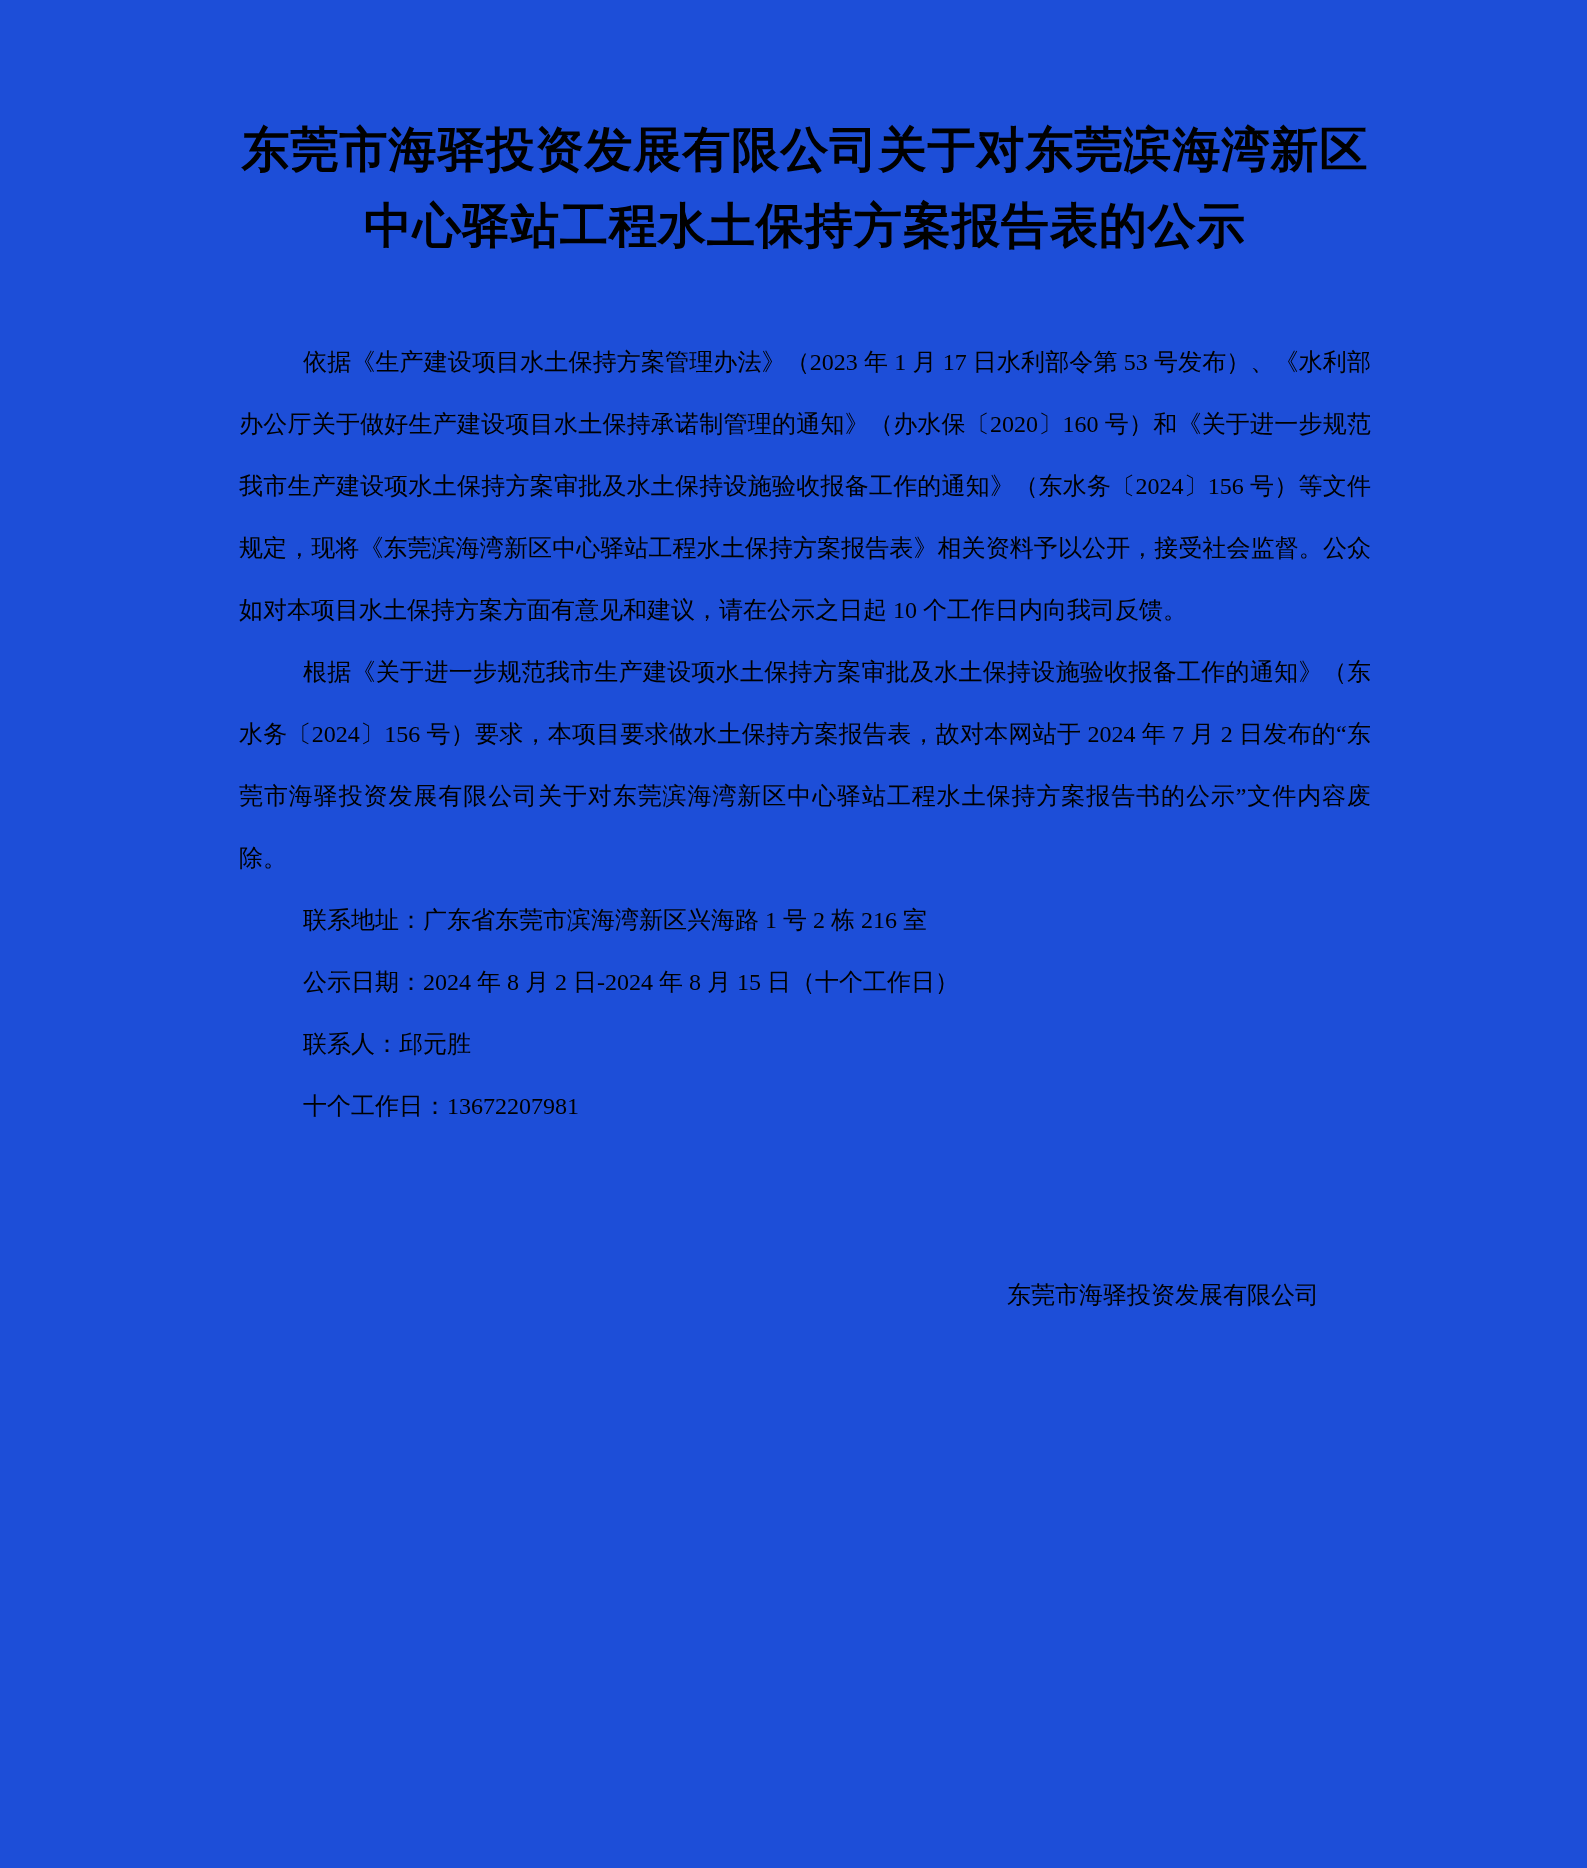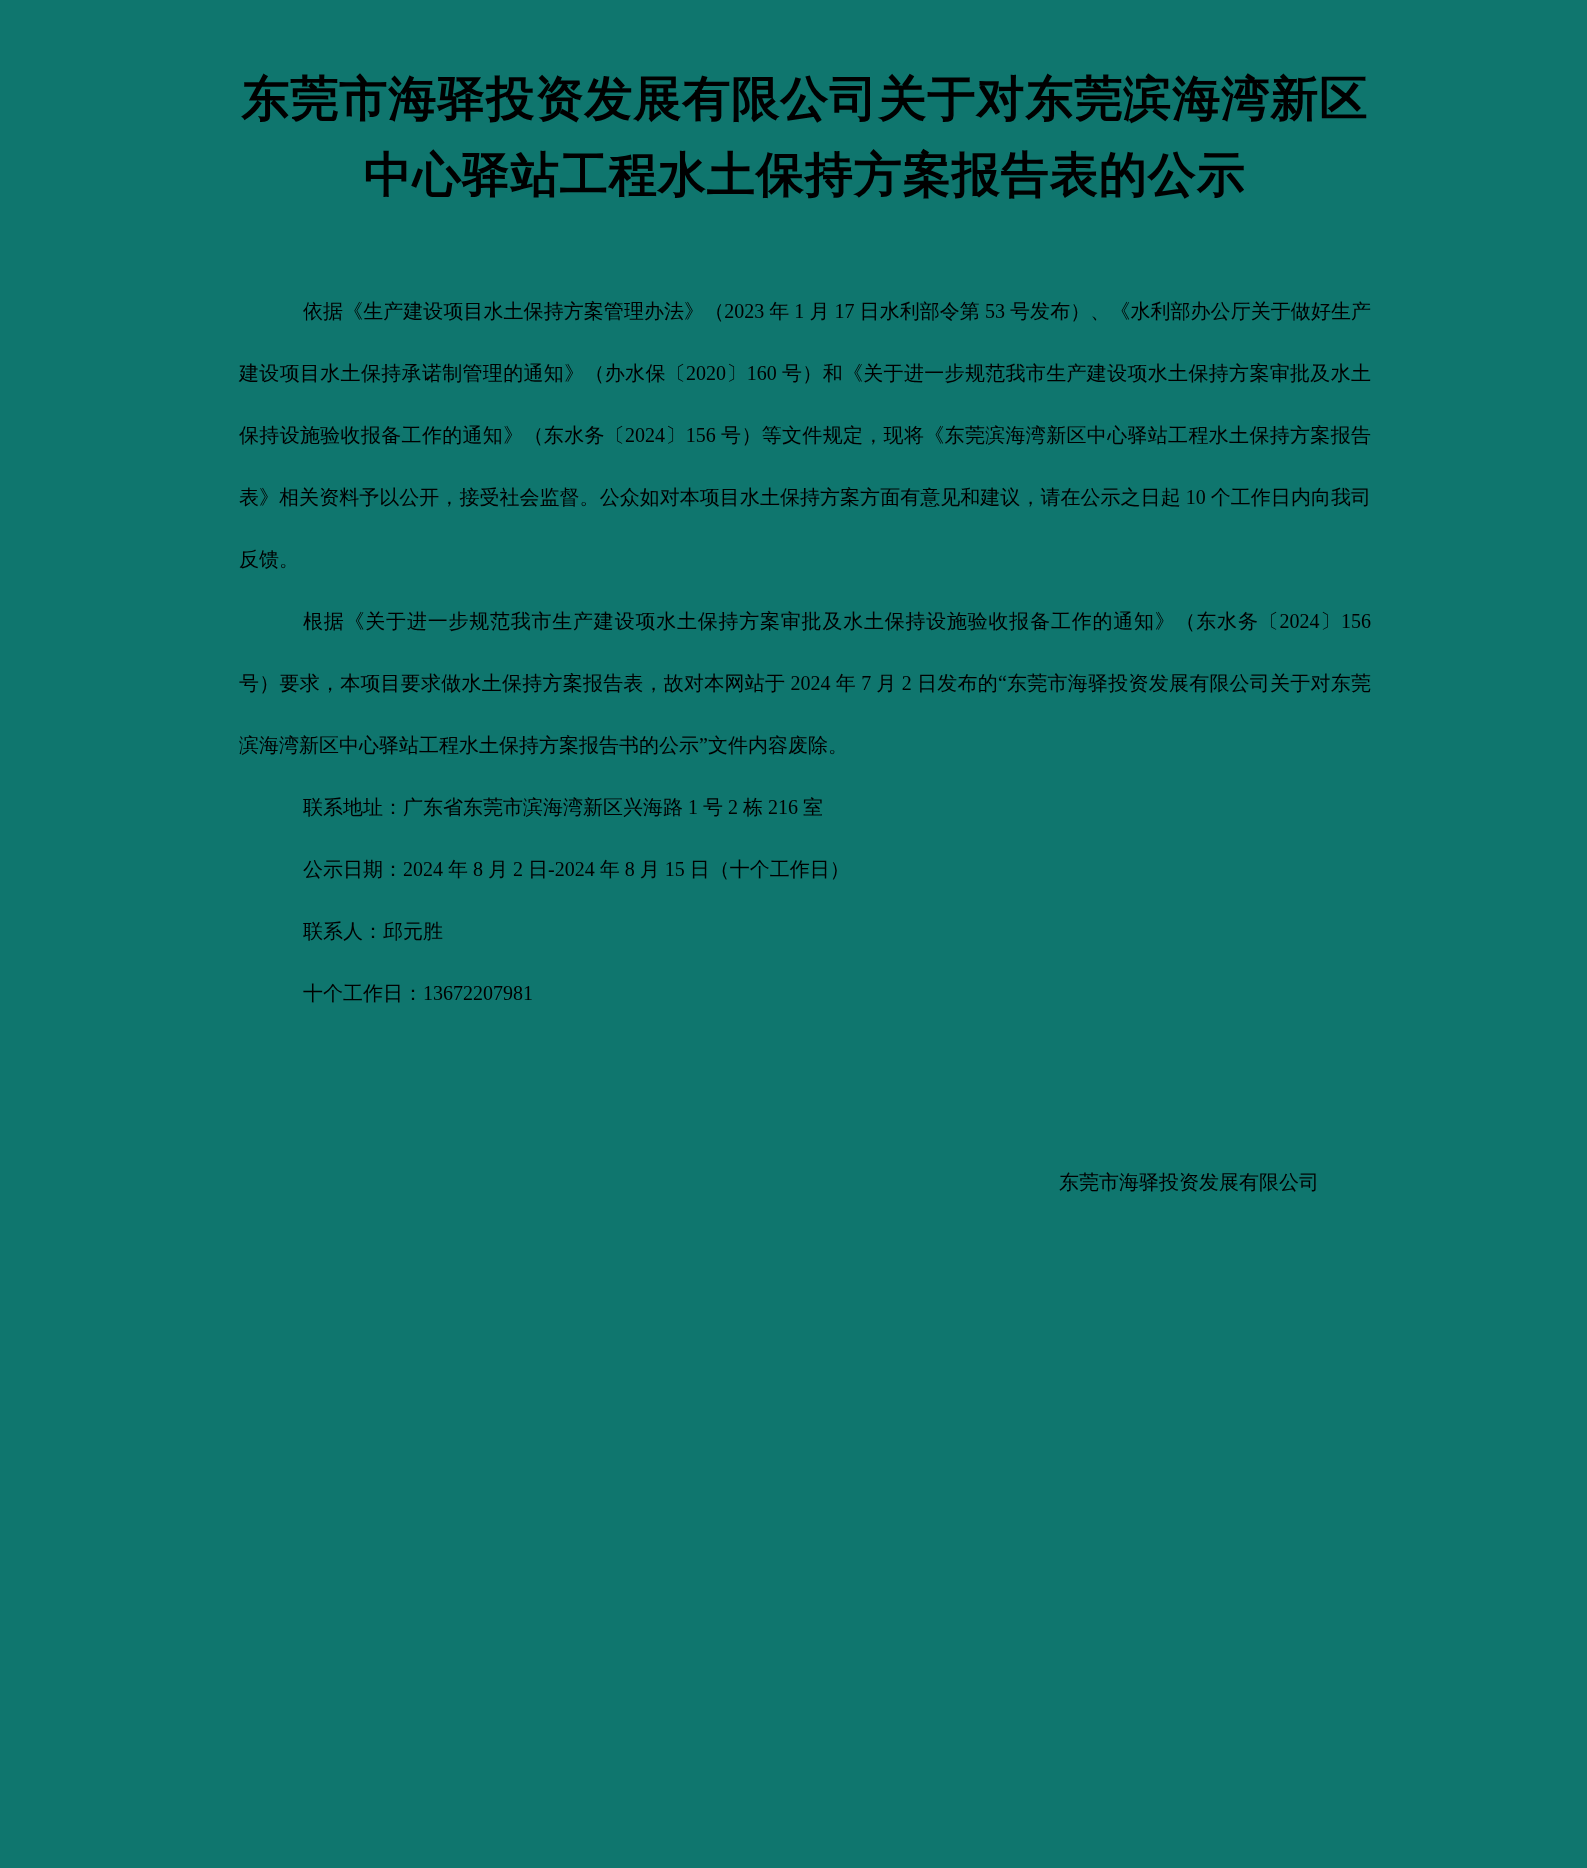--- a/index.html
+++ b/index.html
@@ -6,40 +6,40 @@
     margin: 0;
     padding: 0;
     background: #ffffff;
   }
   .page {
     position: relative;
     width: 1587px;
     height: 1868px;
     box-sizing: border-box;
     margin: 0 auto;
-    padding: 61px 216px 0 239px;
-    background: #0f766e;
+    padding: 112px 216px 0 239px;
+    background: #1d4ed8;
     color: #000000;
     font-family: "Liberation Serif", "DejaVu Serif", serif;
     overflow: hidden;
   }
   .doc-title {
     margin: 0 0 67px 0;
     font-size: 48px;
     line-height: 76px;
     font-weight: bold;
     text-align: center;
     letter-spacing: 1px;
   }
   .doc-title .title-line {
     display: block;
     white-space: nowrap;
   }
   .doc-body {
-    font-size: 20px;
+    font-size: 24px;
     line-height: 62px;
   }
   .para {
     margin: 0;
     text-align: justify;
     text-justify: inter-character;
     text-indent: 64px;
   }
   .info-line {
     margin: 0;

